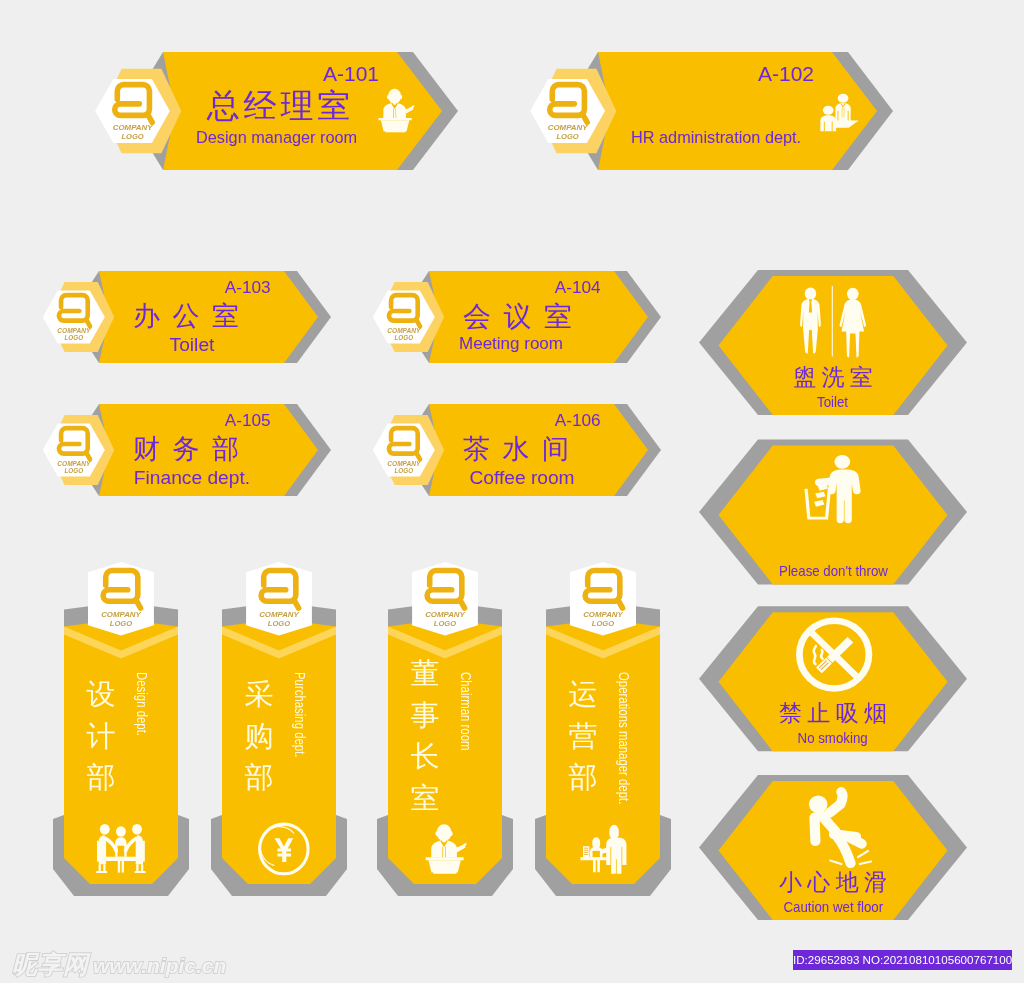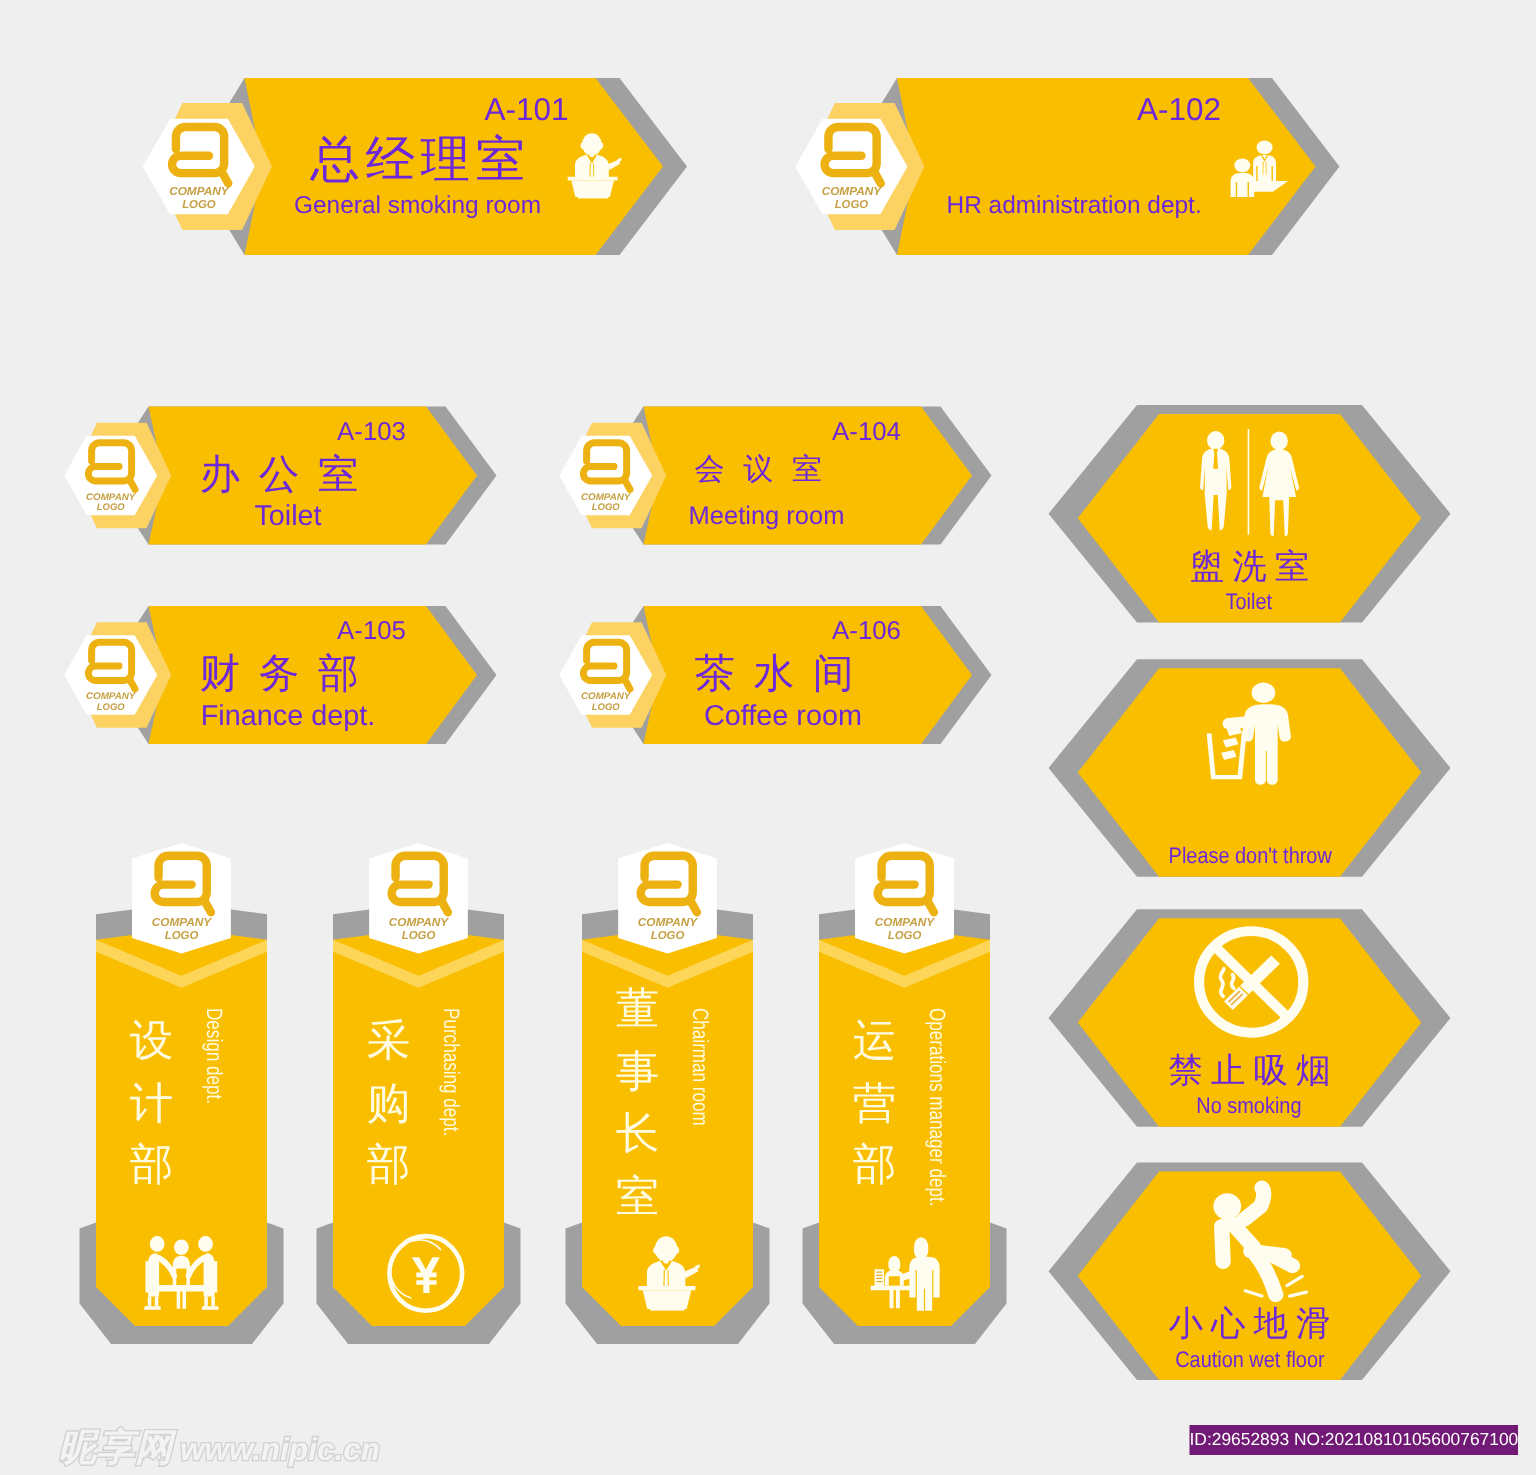--- a/index.html
+++ b/index.html
@@ -14,24 +14,24 @@
 .sq{display:inline-block;transform:scaleX(0.885);}
 .cn{font-weight:300;text-align:center;}
 .vcn{position:absolute;font-weight:300;color:#fffbe1;white-space:nowrap;text-align:center;}
 .vcn span{display:block;}
 .ven{position:absolute;writing-mode:vertical-rl;color:#fffbe1;line-height:1;white-space:nowrap;
  transform:scaleY(0.77);transform-origin:left top;}
 .lgw{fill:#c6a044;font-family:"Liberation Sans",sans-serif;font-weight:bold;font-style:italic;
  text-anchor:middle;}
 #watermark{position:absolute;left:12px;top:948px;}
 #wm-cn{font-size:25px;font-weight:bold;font-style:italic;color:#f3f3f3;
- -webkit-text-stroke:1.9px #d2d2d2;paint-order:stroke fill;letter-spacing:0.5px;margin-left:27px;}
+ -webkit-text-stroke:1.9px #d2d2d2;paint-order:stroke fill;letter-spacing:0.5px;}
 #wm-url{font-size:21px;font-weight:bold;font-style:italic;color:#f3f3f3;
  -webkit-text-stroke:1.8px #d2d2d2;paint-order:stroke fill;margin-left:0;}
-#image-id{position:absolute;left:793px;top:950px;width:219px;height:20px;background:#701a75;color:#fff;
+#image-id{position:absolute;left:793px;top:950px;width:219px;height:20px;background:#6d28d9;color:#fff;
  font-size:11.6px;text-align:center;line-height:20px;white-space:nowrap;}
 </style>
 </head>
 <body>
 
 <div class="stage">
 <svg id="art" width="1024" height="983" viewBox="0 0 1024 983" xmlns="http://www.w3.org/2000/svg">
 <g>
         <path d="M127,111.0 L163,52 L413,52 L458,111.0 L413,170 L163,170Z" fill="#a0a0a0"></path>
         <path d="M163,52 L397,52 L442,111.0 L397,170 L163,170 L175,111.0Z" fill="#fabe00"></path>
@@ -351,28 +351,28 @@
 <g fill="none" stroke="#fffdf0" stroke-width="2.4" stroke-linecap="round">
 <path d="M56,91 L44,87"></path>
             <path d="M76,91 L88,88"></path>
             <path d="M74,83 L85,76"></path>
 </g>
         </g>
       </g>
 </svg>
 <div class="lbl code r" style="right:645px;top:62.5px;font-size:21px">A-101</div>
     <div class="lbl cn" style="left:206.8px;top:89px;font-size:33.0px;letter-spacing:3.8px">总经理室</div>
-    <div class="lbl en" style="left:196px;top:128.5px;font-size:16.3px">General smoking room</div>
+    <div class="lbl en" style="left:196px;top:128.5px;font-size:16.3px">Design manager room</div>
     <div class="lbl code r" style="right:210px;top:62.5px;font-size:21px">A-102</div>
     <div class="lbl en" style="left:631px;top:128.5px;font-size:16.3px">HR administration dept.</div>
     <div class="lbl code r" style="right:753.4px;top:278.5px;font-size:17.2px">A-103</div>
     <div class="lbl cn" style="left:133.0px;top:302.5px;font-size:27.0px;letter-spacing:12.5px">办公室</div>
     <div class="lbl en c" style="left:72px;width:240px;top:334.5px;font-size:19.2px">Toilet</div>
     <div class="lbl code r" style="right:423.4px;top:278.5px;font-size:17.2px">A-104</div>
-    <div class="lbl cn" style="left:463.0px;top:302.5px;font-size:20px;letter-spacing:12.5px">会议室</div>
+    <div class="lbl cn" style="left:463.0px;top:302.5px;font-size:28px;letter-spacing:12.5px">会议室</div>
     <div class="lbl en c" style="left:391px;width:240px;top:334.5px;font-size:17px">Meeting room</div>
     <div class="lbl code r" style="right:753.4px;top:411.5px;font-size:17.2px">A-105</div>
     <div class="lbl cn" style="left:133.0px;top:435.5px;font-size:27.0px;letter-spacing:12.5px">财务部</div>
     <div class="lbl en c" style="left:72px;width:240px;top:467.5px;font-size:19.2px">Finance dept.</div>
     <div class="lbl code r" style="right:423.4px;top:411.5px;font-size:17.2px">A-106</div>
     <div class="lbl cn" style="left:463.0px;top:435.5px;font-size:27.0px;letter-spacing:12.5px">茶水间</div>
     <div class="lbl en c" style="left:402px;width:240px;top:467.5px;font-size:19.2px">Coffee room</div>
     <div class="vcn" style="left:86px;width:30px;top:674px;font-size:29px;line-height:41.7px">
       <span>设</span>
       <span>计</span>

